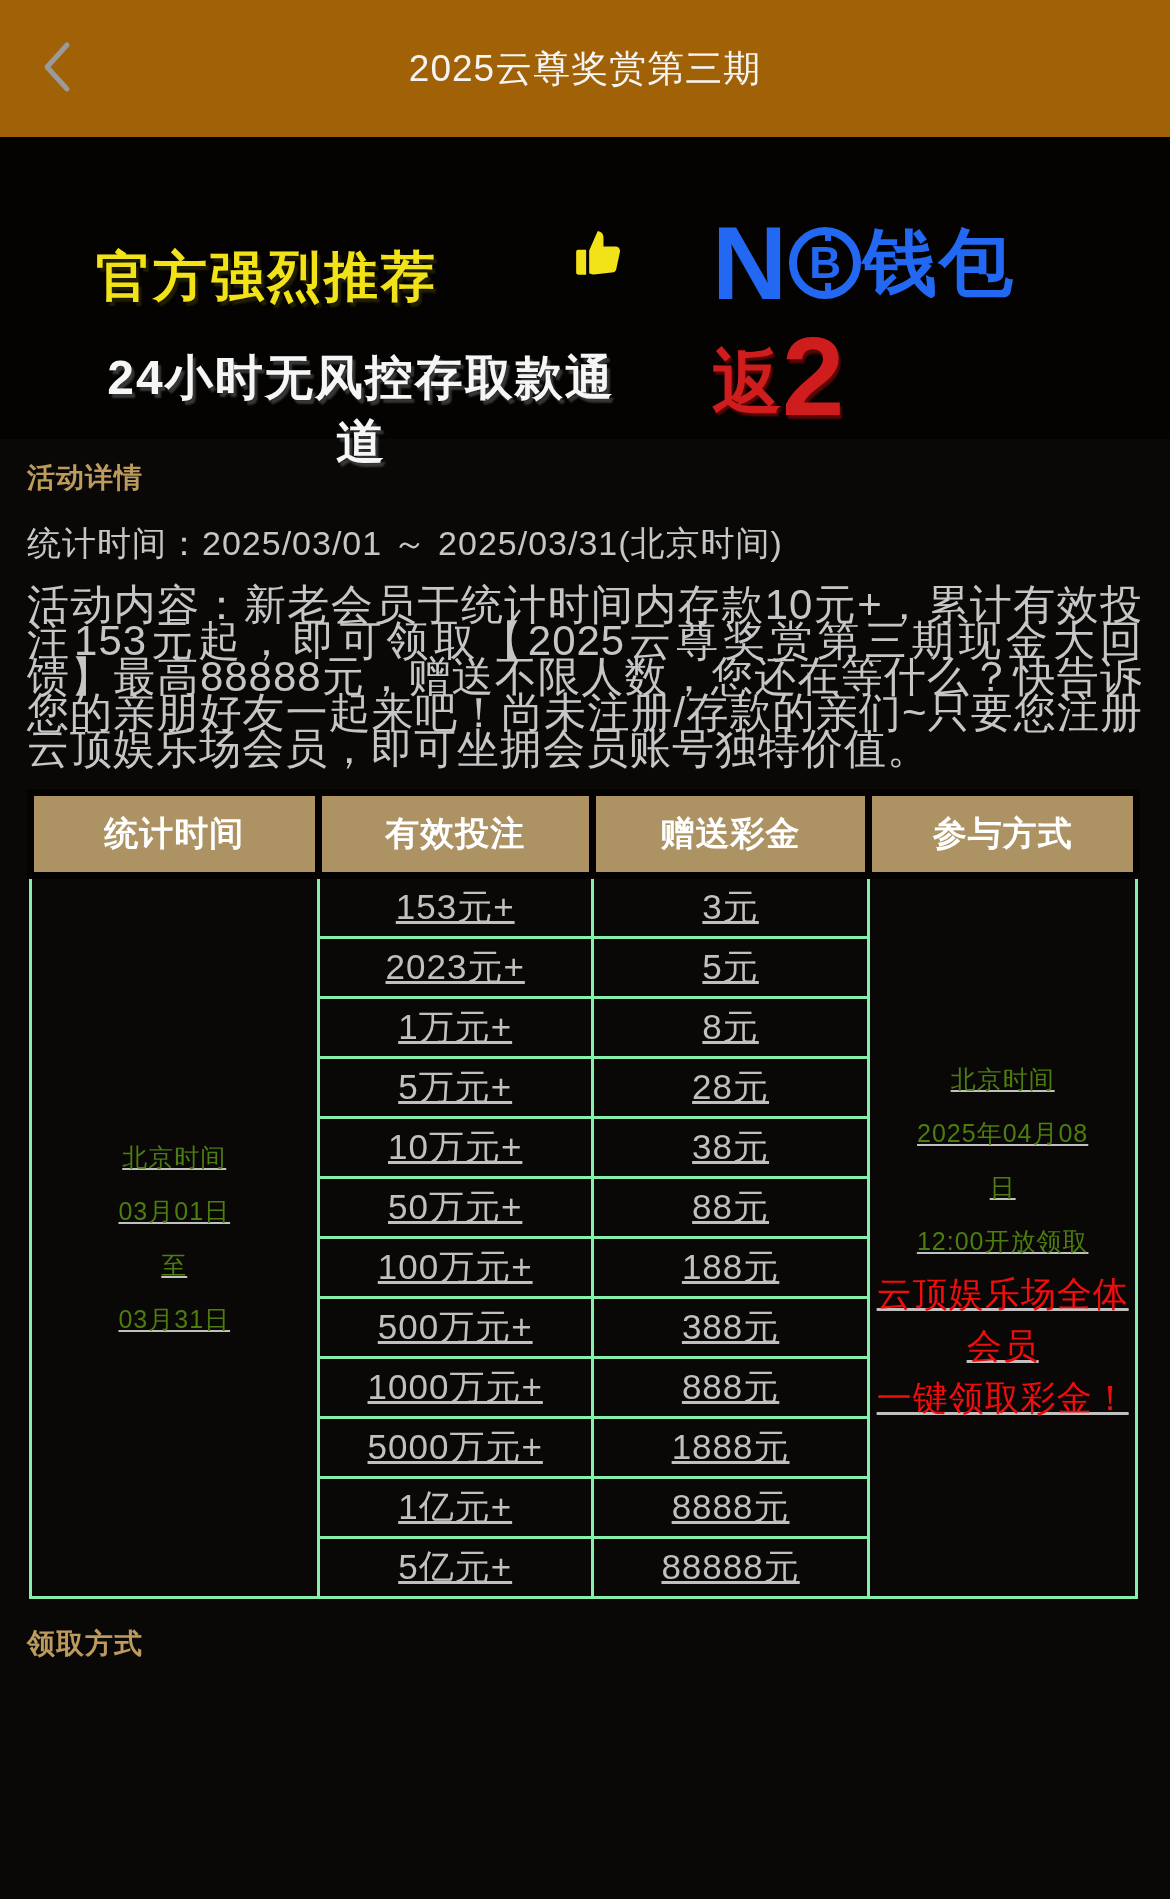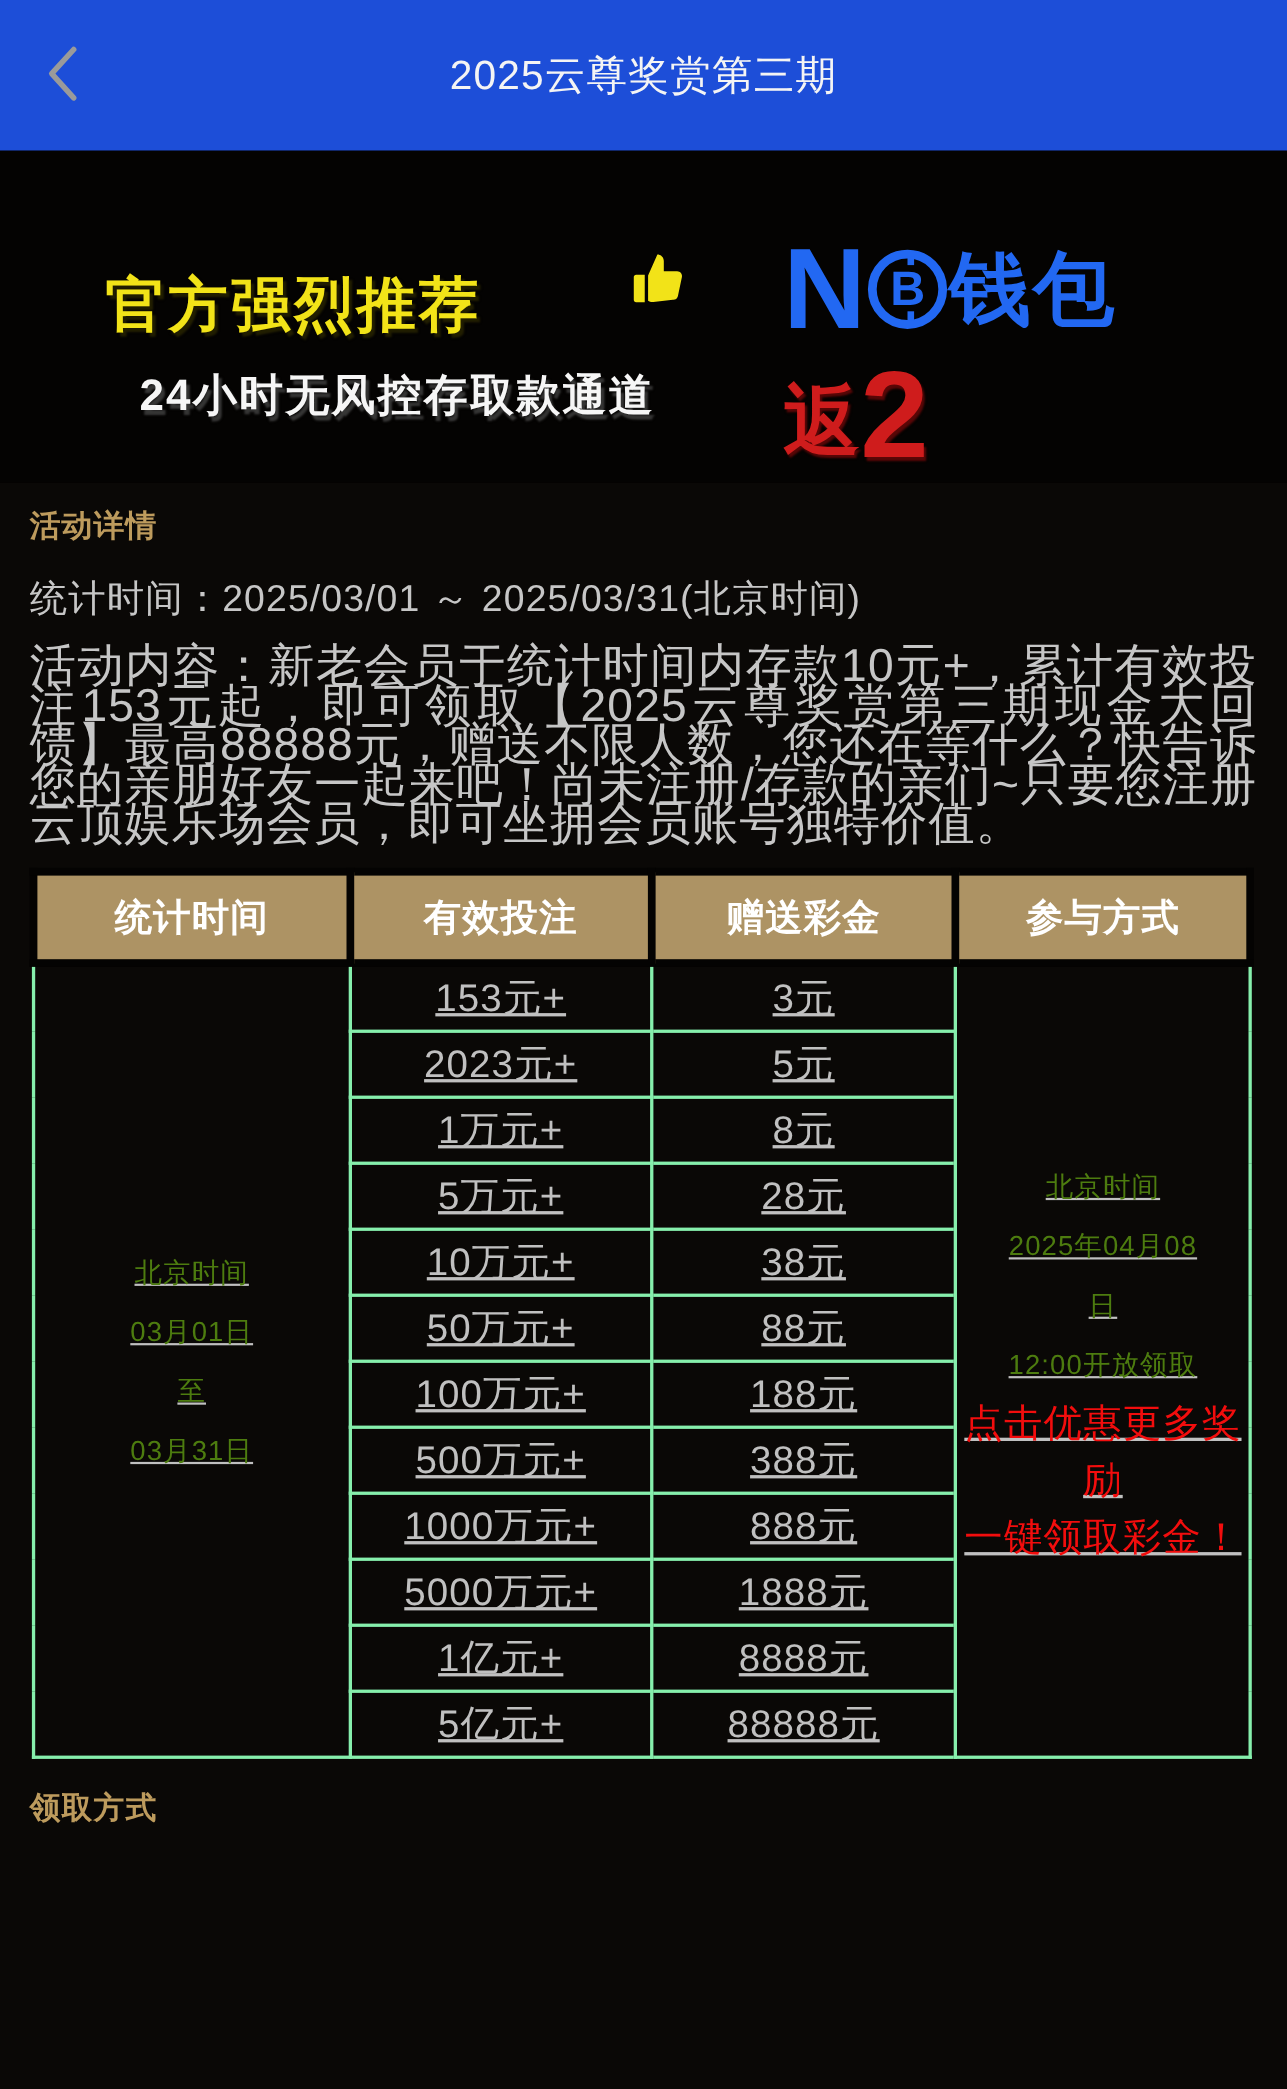--- a/index.html
+++ b/index.html
@@ -6,21 +6,21 @@
   body{
     width:1170px;height:1899px;overflow:hidden;
     background:#0a0806;
     font-family:"Liberation Sans","DejaVu Sans",sans-serif;
     -webkit-font-smoothing:antialiased;
   }
   .app{width:1170px;height:1899px;position:relative;background:#0a0806;}
 
   
   .navbar{
-    height:137px;background:#1d4ed8;position:relative;
+    height:137px;background:#a16207;position:relative;
     display:flex;align-items:center;justify-content:center;
   }
   .back-btn{
     position:absolute;left:34px;top:50%;transform:translateY(-50%);
     width:44px;height:60px;display:flex;align-items:center;justify-content:center;
     cursor:pointer;background:none;border:none;padding:0;
   }
   .nav-title{
     color:#f4f4f4;font-size:37px;font-weight:500;letter-spacing:1px;
   }
@@ -30,21 +30,21 @@
   .banner-left{
     position:absolute;left:96px;top:104px;width:530px;text-align:center;
   }
   .banner-headline{
     display:flex;align-items:flex-start;justify-content:space-between;gap:6px;
     color:#f2e318;font-size:54px;font-weight:800;letter-spacing:3px;
     text-shadow:3px 4px 2px rgba(60,55,0,.55);
   }
   .thumb{margin-top:-14px;}
   .banner-sub{
-    margin-top:18px;color:#f6f6f6;font-size:40px;font-weight:800;letter-spacing:2px;
+    margin-top:32px;color:#f6f6f6;font-size:48px;font-weight:800;letter-spacing:2px;
     text-shadow:3px 4px 2px rgba(90,90,90,.6);
   }
   .banner-right{position:absolute;left:712px;top:74px;line-height:1;}
   .wallet-line{display:flex;align-items:center;color:#2268f2;font-weight:800;}
   .wallet-n{font-size:104px;letter-spacing:0;}
   .btc-circle{
     width:72px;height:72px;border:8px solid #2268f2;border-radius:50%;
     display:flex;align-items:center;justify-content:center;margin:0 2px;
     position:relative;box-sizing:border-box;
   }
@@ -167,21 +167,21 @@
             <div class="mline">至</div>
             <div class="mline">03月31日</div>
           </td>
           <td>153元+</td>
           <td>3元</td>
           <td class="merged-cell participation-cell" rowspan="12">
             <div class="mline">北京时间</div>
             <div class="mline">2025年04月08</div>
             <div class="mline">日</div>
             <div class="mline">12:00开放领取</div>
-            <div class="red">点击优惠更多奖励</div>
+            <div class="red">云顶娱乐场全体会员</div>
             <div class="red">一键领取彩金！</div>
           </td>
         </tr>
         <tr>
             <td>2023元+</td>
             <td>5元</td>
           </tr>
         <tr>
             <td>1万元+</td>
             <td>8元</td>

